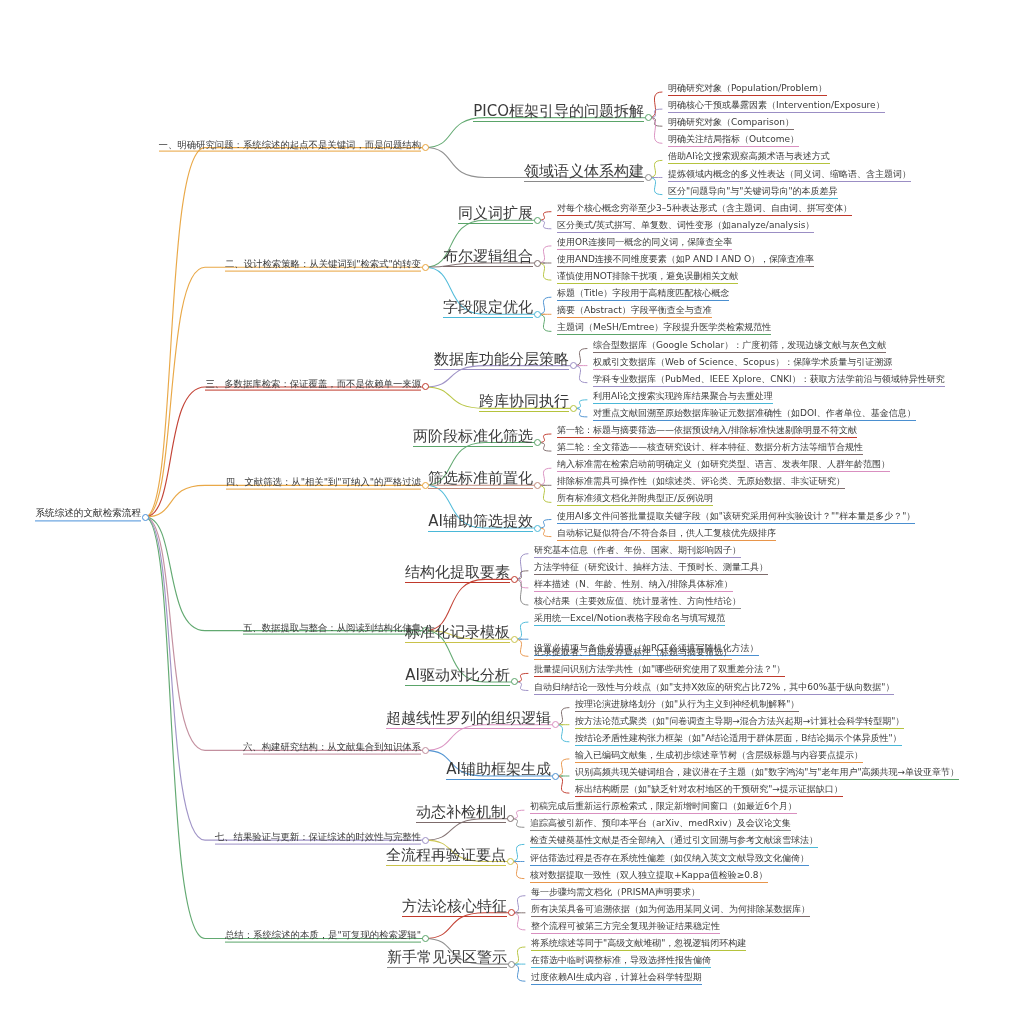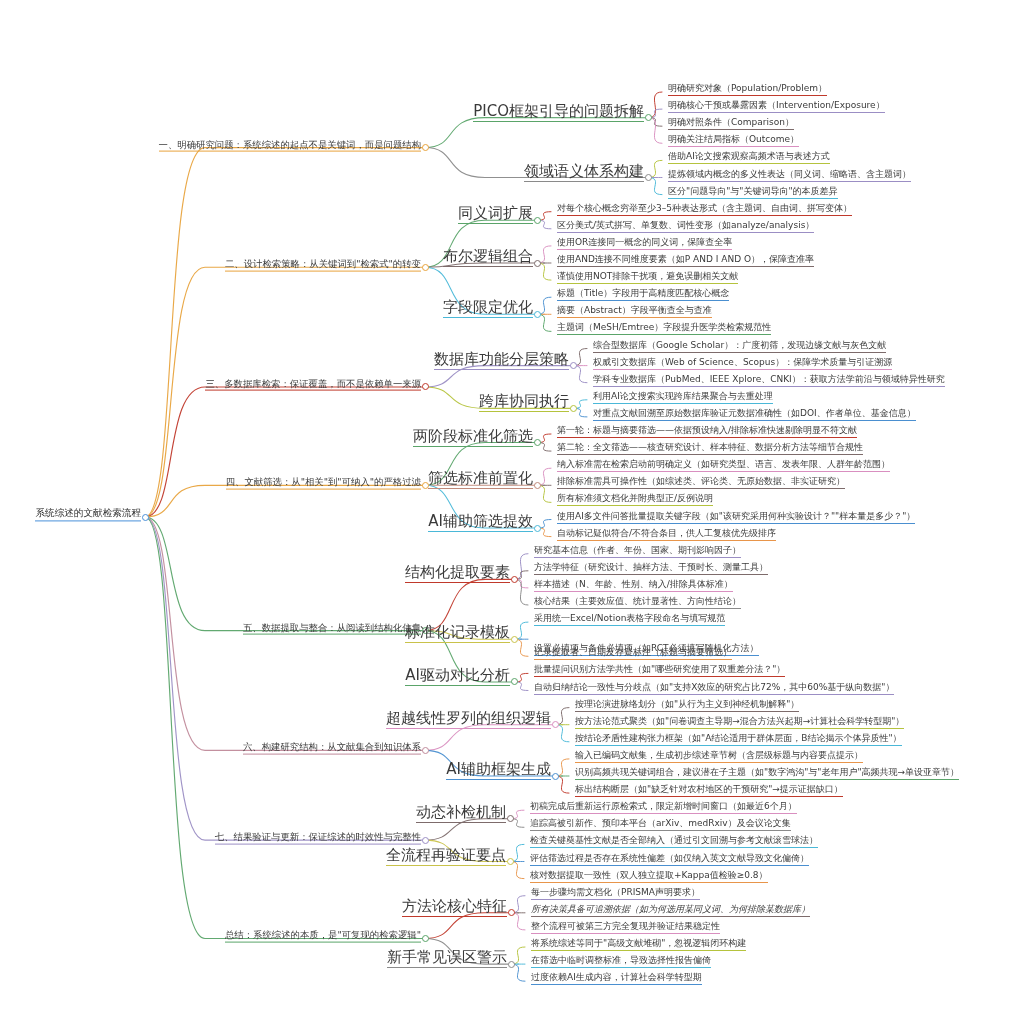--- a/index.html
+++ b/index.html
@@ -128,21 +128,21 @@
       <path d="M 511 964.1000000000001 C 529 964.1000000000001, 507 981.2, 525 981.2" fill="none" stroke="#4a8fd0" stroke-width="1" stroke-linecap="round" opacity="0.95"></path>
     </svg>
 <div class="node root anchor-right" style="left: auto; right: 883px; top: 521px; border-bottom-color: rgb(74, 144, 217);">系统综述的文献检索流程</div>
     <div class="dot" style="left: 141.5px; top: 513.5px; border-color: rgb(74, 144, 217);"></div>
     <div class="node lvl1 anchor-right" style="left: auto; right: 603px; top: 151.575px; border-bottom-color: rgb(232, 163, 61);">一、明确研究问题：系统综述的起点不是关键词，而是问题结构</div>
     <div class="dot" style="left: 421.5px; top: 144.075px; border-color: rgb(232, 163, 61);"></div>
     <div class="node lvl2 anchor-right" style="left: auto; right: 380px; top: 121.65px; border-bottom-color: rgb(90, 164, 105);">PICO框架引导的问题拆解</div>
     <div class="dot" style="left: 644.5px; top: 114.15px; border-color: rgb(90, 164, 105);"></div>
     <div class="node lvl3 anchor-left" style="left: 668px; top: 96px; border-bottom-color: rgb(192, 57, 43);">明确研究对象（Population/Problem）</div>
     <div class="node lvl3 anchor-left" style="left: 668px; top: 113.1px; border-bottom-color: rgb(155, 142, 196);">明确核心干预或暴露因素（Intervention/Exposure）</div>
-    <div class="node lvl3 anchor-left" style="left: 668px; top: 130.2px; border-bottom-color: rgb(125, 107, 107);">明确对照条件（Comparison）</div>
+    <div class="node lvl3 anchor-left" style="left: 668px; top: 130.2px; border-bottom-color: rgb(125, 107, 107);">明确研究对象（Comparison）</div>
     <div class="node lvl3 anchor-left" style="left: 668px; top: 147.3px; border-bottom-color: rgb(217, 143, 192);">明确关注结局指标（Outcome）</div>
     <div class="node lvl2 anchor-right" style="left: auto; right: 380px; top: 181.5px; border-bottom-color: rgb(138, 138, 138);">领域语义体系构建</div>
     <div class="dot" style="left: 644.5px; top: 174px; border-color: rgb(138, 138, 138);"></div>
     <div class="node lvl3 anchor-left" style="left: 668px; top: 164.4px; border-bottom-color: rgb(181, 195, 61);">借助AI论文搜索观察高频术语与表述方式</div>
     <div class="node lvl3 anchor-left" style="left: 668px; top: 181.5px; border-bottom-color: rgb(155, 142, 196);">提炼领域内概念的多义性表达（同义词、缩略语、含主题词）</div>
     <div class="node lvl3 anchor-left" style="left: 668px; top: 198.6px; border-bottom-color: rgb(74, 184, 216);">区分"问题导向"与"关键词导向"的本质差异</div>
     <div class="node lvl1 anchor-right" style="left: auto; right: 603px; top: 271.275px; border-bottom-color: rgb(232, 163, 61);">二、设计检索策略：从关键词到"检索式"的转变</div>
     <div class="dot" style="left: 421.5px; top: 263.775px; border-color: rgb(232, 163, 61);"></div>
     <div class="node lvl2 anchor-right" style="left: auto; right: 491px; top: 224.25px; border-bottom-color: rgb(90, 164, 105);">同义词扩展</div>
     <div class="dot" style="left: 533.5px; top: 216.75px; border-color: rgb(90, 164, 105);"></div>
@@ -222,20 +222,20 @@
     <div class="node lvl2 anchor-right" style="left: auto; right: 518px; top: 865.5px; border-bottom-color: rgb(201, 194, 74);">全流程再验证要点</div>
     <div class="dot" style="left: 506.5px; top: 858px; border-color: rgb(201, 194, 74);"></div>
     <div class="node lvl3 anchor-left" style="left: 530px; top: 848.4px; border-bottom-color: rgb(74, 184, 216);">检查关键奠基性文献是否全部纳入（通过引文回溯与参考文献滚雪球法）</div>
     <div class="node lvl3 anchor-left" style="left: 530px; top: 865.5px; border-bottom-color: rgb(74, 143, 208);">评估筛选过程是否存在系统性偏差（如仅纳入英文文献导致文化偏倚）</div>
     <div class="node lvl3 anchor-left" style="left: 530px; top: 882.6px; border-bottom-color: rgb(232, 149, 74);">核对数据提取一致性（双人独立提取+Kappa值检验≥0.8）</div>
     <div class="node lvl1 anchor-right" style="left: auto; right: 603px; top: 942.45px; border-bottom-color: rgb(90, 164, 105);">总结：系统综述的本质，是"可复现的检索逻辑"</div>
     <div class="dot" style="left: 421.5px; top: 934.95px; border-color: rgb(90, 164, 105);"></div>
     <div class="node lvl2 anchor-right" style="left: auto; right: 517px; top: 916.8px; border-bottom-color: rgb(192, 57, 43);">方法论核心特征</div>
     <div class="dot" style="left: 507.5px; top: 909.3px; border-color: rgb(192, 57, 43);"></div>
     <div class="node lvl3 anchor-left" style="left: 531px; top: 899.7px; border-bottom-color: rgb(155, 142, 196);">每一步骤均需文档化（PRISMA声明要求）</div>
-    <div class="node lvl3 anchor-left" style="left: 531px; top: 916.8px; border-bottom-color: rgb(125, 107, 107); font-style: italic;">所有决策具备可追溯依据（如为何选用某同义词、为何排除某数据库）</div>
+    <div class="node lvl3 anchor-left" style="left: 531px; top: 916.8px; border-bottom-color: rgb(125, 107, 107);">所有决策具备可追溯依据（如为何选用某同义词、为何排除某数据库）</div>
     <div class="node lvl3 anchor-left" style="left: 531px; top: 933.9px; border-bottom-color: rgb(217, 143, 192);">整个流程可被第三方完全复现并验证结果稳定性</div>
     <div class="node lvl2 anchor-right" style="left: auto; right: 517px; top: 968.1px; border-bottom-color: rgb(138, 138, 138);">新手常见误区警示</div>
     <div class="dot" style="left: 507.5px; top: 960.6px; border-color: rgb(138, 138, 138);"></div>
     <div class="node lvl3 anchor-left" style="left: 531px; top: 951px; border-bottom-color: rgb(181, 195, 61);">将系统综述等同于"高级文献堆砌"，忽视逻辑闭环构建</div>
     <div class="node lvl3 anchor-left" style="left: 531px; top: 968.1px; border-bottom-color: rgb(74, 184, 216);">在筛选中临时调整标准，导致选择性报告偏倚</div>
     <div class="node lvl3 anchor-left" style="left: 531px; top: 985.2px; border-bottom-color: rgb(74, 143, 208);">过度依赖AI生成内容，计算社会科学转型期</div>
   </div>
 
 </body></html>

